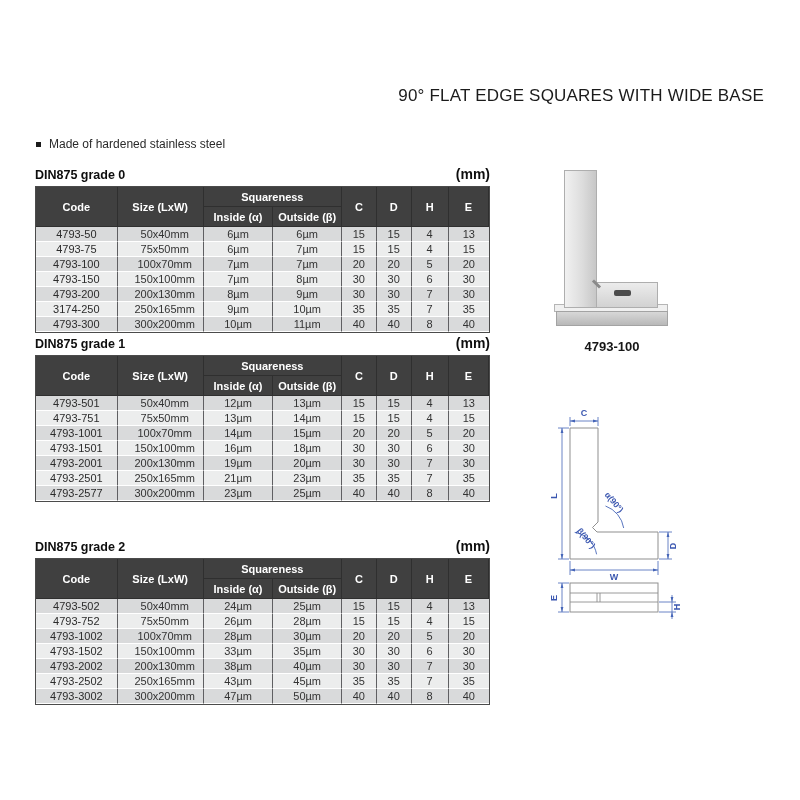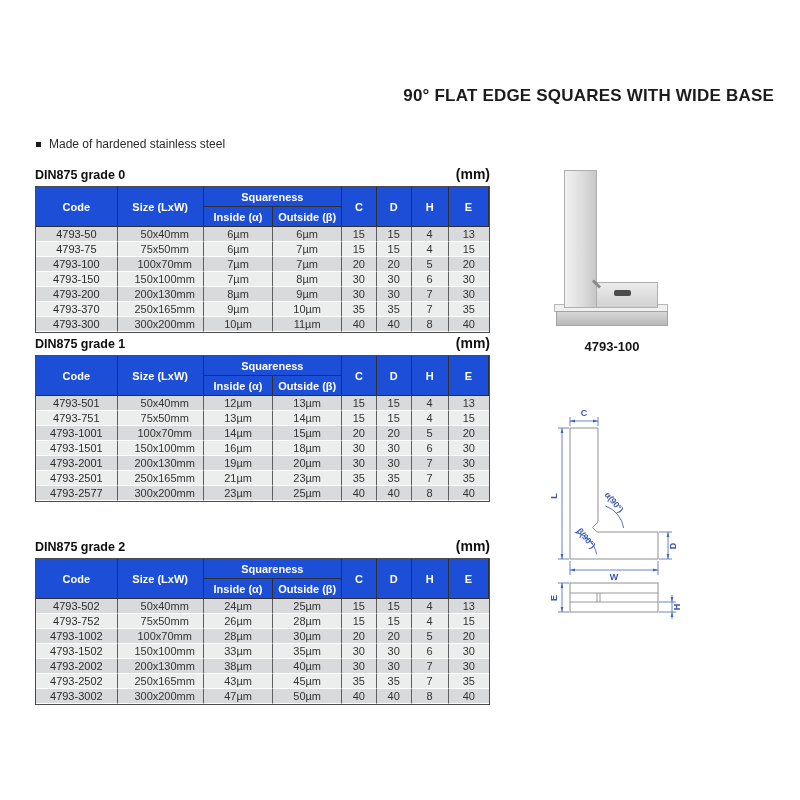--- a/index.html
+++ b/index.html
@@ -2,43 +2,43 @@
 <html><head>
 <meta charset="utf-8">
 <style>
   html,body { margin:0; padding:0; }
   .page {
     position:relative; width:800px; height:800px; background:#ffffff;
     font-family:"Liberation Sans", sans-serif; overflow:hidden;
   }
   
   .title {
-    position:absolute; top:86px; right:26px;
-    font-size:17px; font-weight:700; color:#1b1b1b; letter-spacing:0.2px;
+    position:absolute; top:86px; right:36px;
+    font-size:17px; font-weight:400; color:#1b1b1b; letter-spacing:0.2px;
   }
   .feature {
     position:absolute; left:36px; top:137px;
     display:flex; align-items:center; gap:8px;
     font-size:12px; color:#2a2a2a;
   }
   .feature .bullet { width:5px; height:5px; background:#1b1b1b; flex:0 0 auto; }
 
   
   .section { position:absolute; left:35px; width:455px; }
   .sec0 { top:166px; } .sec1 { top:335px; } .sec2 { top:538px; }
   .section-label {
     display:flex; justify-content:space-between; align-items:flex-end;
     font-weight:700; color:#0e0e0e; margin-bottom:4px; height:16px;
   }
   .grade { font-size:12.5px; }
   .unit  { font-size:14px; }
   .tbl-wrap { border:1px solid #4b4b4b; }
   table.spec { border-collapse:separate; border-spacing:0; width:100%; table-layout:fixed; }
   table.spec th {
-    background:#1d4ed8; color:#ffffff; font-size:11px; font-weight:700;
+    background:#404040; color:#ffffff; font-size:11px; font-weight:700;
     height:19px; text-align:center; padding:0;
     border-right:1px solid #2f2f2f; border-bottom:1px solid #2f2f2f;
   }
   th.h-sq   { border-bottom:1px solid #f4f4f4; }
   th.h-in   { border-right:1px solid #f4f4f4; }
   th.h-e    { border-right:none; }
   table.spec td {
     font-size:11px; height:14px; line-height:14px; text-align:center; color:#333333;
     padding:0; border-right:1px solid #5f5f62; border-bottom:1px solid #ffffff;
     overflow:hidden; white-space:nowrap;
@@ -177,21 +177,21 @@
               <td class="c0">4793-200</td>
               <td class="c1">200x130mm</td>
               <td class="c2">8µm</td>
               <td class="c3">9µm</td>
               <td class="c4">30</td>
               <td class="c5">30</td>
               <td class="c6">7</td>
               <td class="c7">30</td>
             </tr>
             <tr>
-              <td class="c0">4793-370</td>
+              <td class="c0">3174-250</td>
               <td class="c1">250x165mm</td>
               <td class="c2">9µm</td>
               <td class="c3">10µm</td>
               <td class="c4">35</td>
               <td class="c5">35</td>
               <td class="c6">7</td>
               <td class="c7">35</td>
             </tr>
             <tr>
               <td class="c0">4793-300</td>

